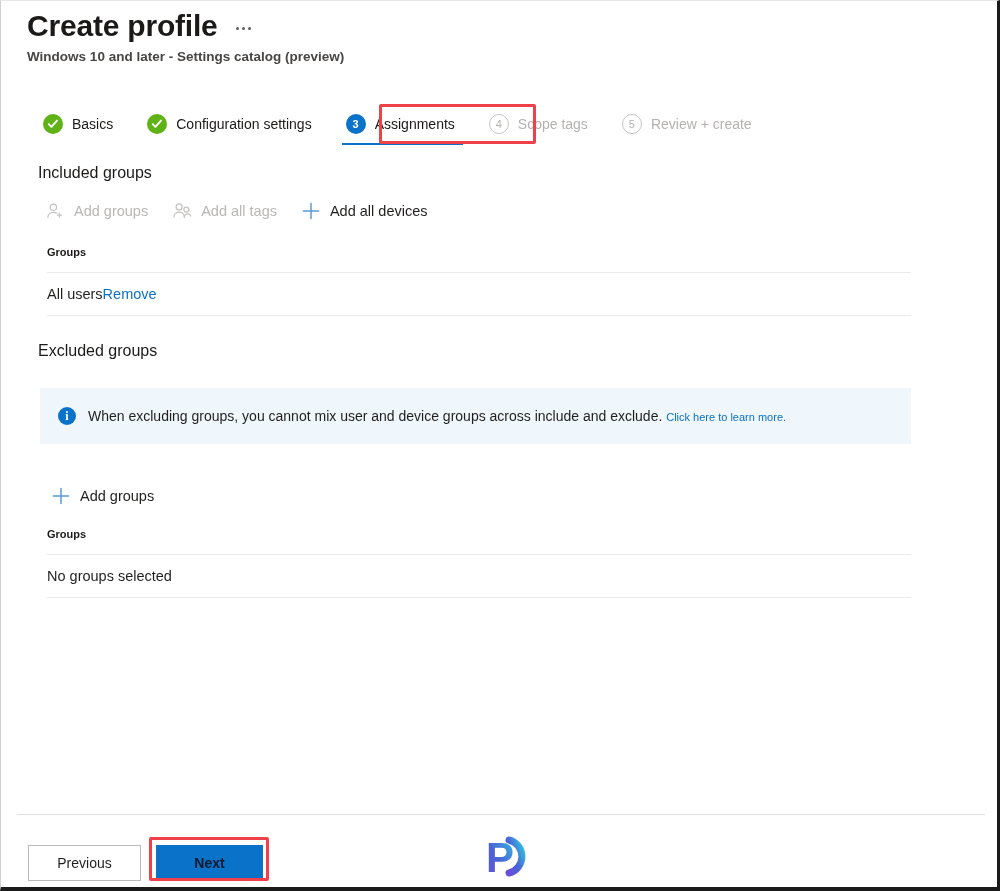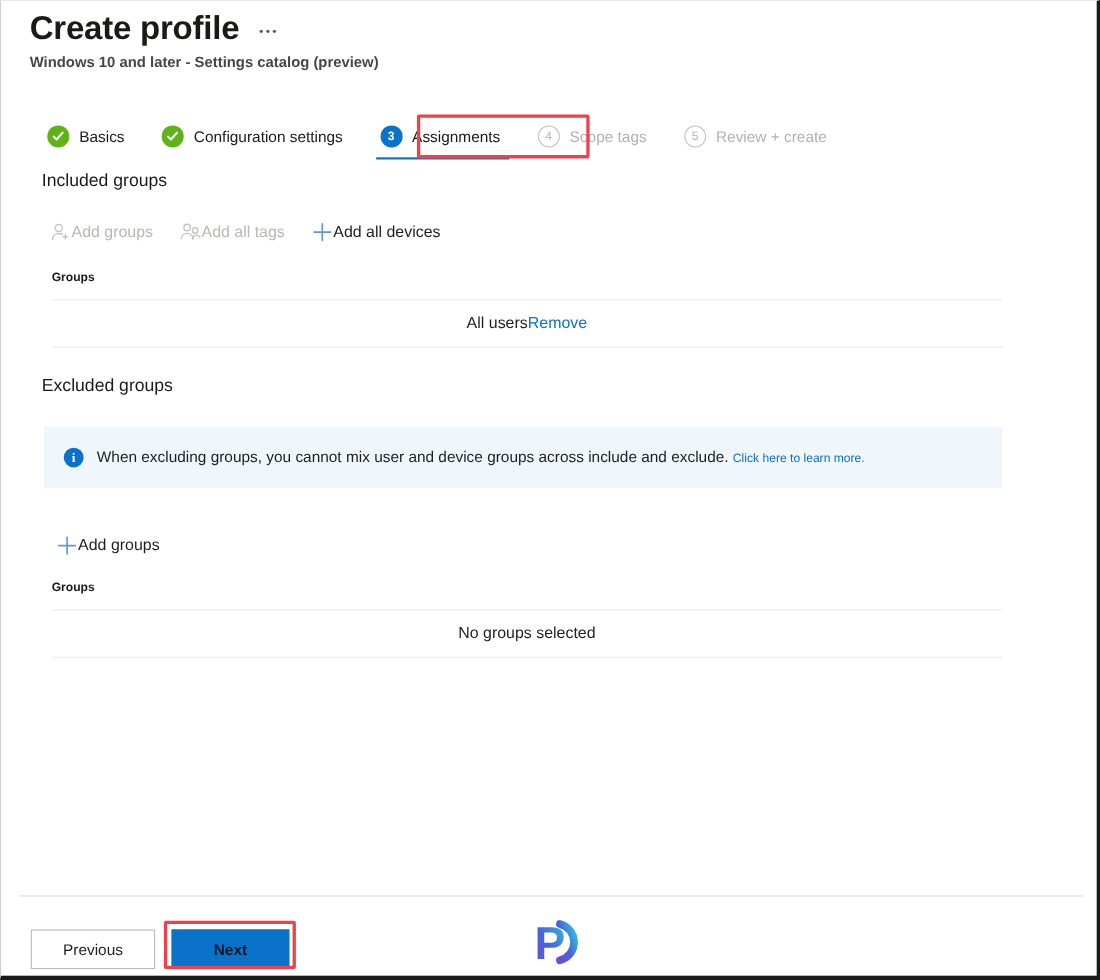--- a/index.html
+++ b/index.html
@@ -151,35 +151,36 @@
   #hl-assignments { left: 378px; top: 103px; width: 157px; height: 40px; }
   #hl-next        { left: 148px; top: 836px; width: 120px; height: 44px; }
 
   
   .section-title {
     position: absolute;
     font-size: 16px;
     color: #1b1a19;
     line-height: 22px;
   }
-  #t-included { left: 37px; top: 153px; }
+  #t-included { left: 37px; top: 161px; }
   #t-excluded { left: 37px; top: 339px; }
 
   
   .toolbar {
     position: absolute;
     display: flex;
     align-items: center;
   }
   #tb-included { left: 40px; top: 196px; }
   #tb-excluded { left: 46px; top: 481px; }
 
   .cmd {
     display: flex;
     align-items: center;
+    gap: 9px;
     padding: 4px 10px 4px 4px;
     margin-right: 10px;
     cursor: pointer;
     white-space: nowrap;
   }
   .cmd-label {
     font-size: 14.5px;
     color: #201f1e;
     line-height: 20px;
   }
@@ -200,21 +201,21 @@
     font-size: 11px;
     font-weight: 700;
     color: #1b1a19;
     padding: 0 0 10px 0;
     border-bottom: 1px solid #edebe9;
     line-height: 19px;
   }
   .tbl-row {
     display: flex;
     align-items: center;
-    justify-content: center;
+    justify-content: flex-start;
     height: 43px;
     border-bottom: 1px solid #edebe9;
   }
   .tbl-cell {
     font-size: 14.5px;
     color: #201f1e;
     line-height: 20px;
   }
   .link {
     font-size: 14.5px;

